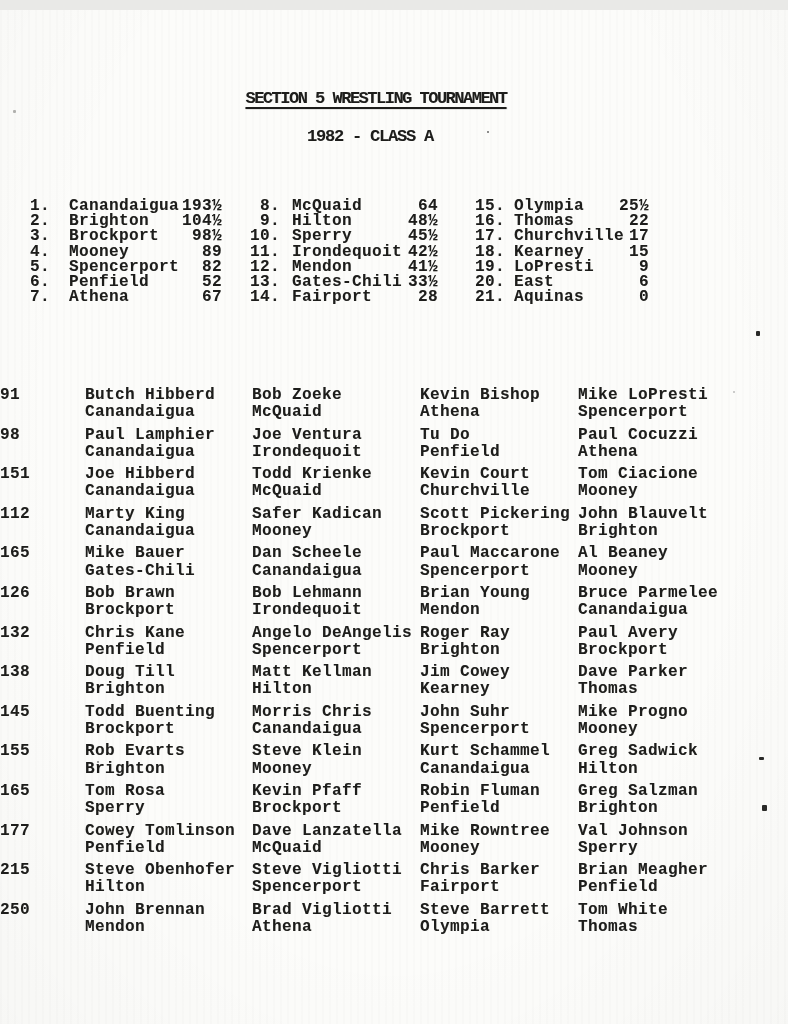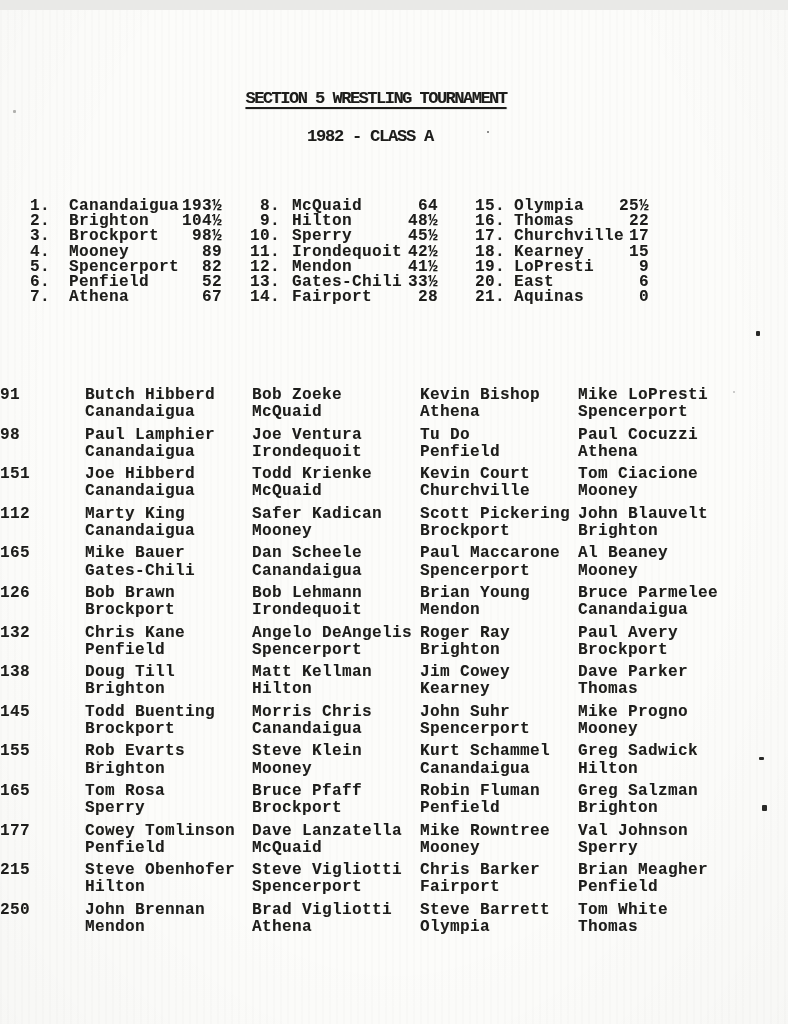--- a/index.html
+++ b/index.html
@@ -317,21 +317,21 @@
           <div>Hilton</div>
         </div>
       </div>
       <div class="rrow">
         <div class="rw">165</div>
         <div class="rc rc0">
           <div>Tom Rosa</div>
           <div>Sperry</div>
         </div>
         <div class="rc rc1">
-          <div>Bruce Pfaff</div>
+          <div>Kevin Pfaff</div>
           <div>Brockport</div>
         </div>
         <div class="rc rc2">
           <div>Robin Fluman</div>
           <div>Penfield</div>
         </div>
         <div class="rc rc3">
           <div>Greg Salzman</div>
           <div>Brighton</div>
         </div>

